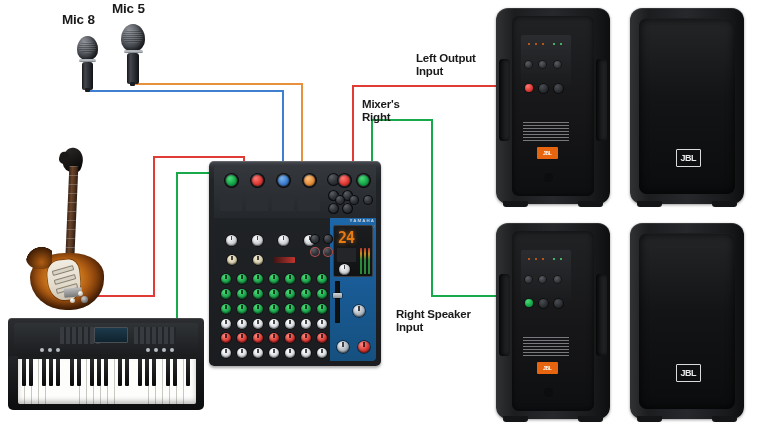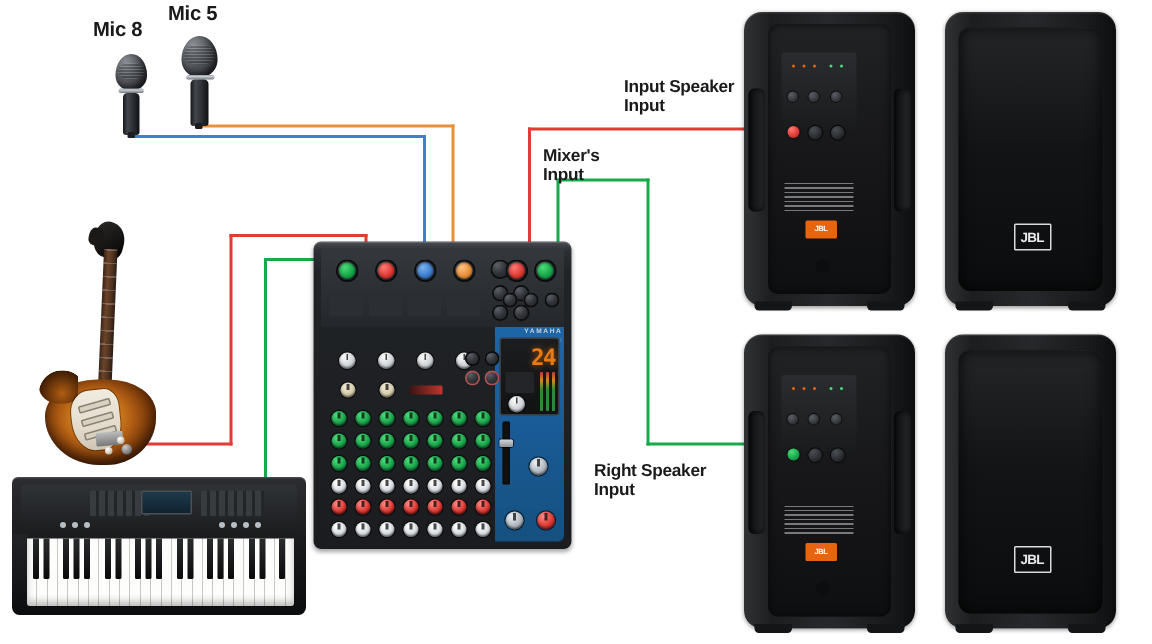--- a/index.html
+++ b/index.html
@@ -187,21 +187,21 @@
   .knob::after{
     content:""; position:absolute; left:50%; top:8%; width:1.2px; height:40%;
     margin-left:-0.6px; background:rgba(0,0,0,.7);
   }
   .mx-display {
     position:absolute; left:124px; top:64px; width:40px; height:52px;
     background: linear-gradient(to bottom,#1c1d1f,#111213);
     border:0.8px solid #3a3d41; border-radius:2px;
   }
   .mx-digit {
-    position:absolute; left:20px; top:3px; font-family:"DejaVu Sans Mono", monospace;
+    position:absolute; left:4px; top:3px; font-family:"DejaVu Sans Mono", monospace;
     font-size:15px; font-weight:bold; color:#e87a12; letter-spacing:-1px;
     text-shadow:0 0 4px rgba(232,122,18,.6);
   }
   .mx-meter { position:absolute; width:2.4px; border-radius:0.5px; }
   .mx-fader-slot {
     position:absolute; background:#101113; border-radius:1px;
     box-shadow: inset 0 0 2px rgba(0,0,0,.8);
   }
   .mx-fader-cap {
     position:absolute; width:9px; height:5px; border-radius:1px;
@@ -312,24 +312,24 @@
   <div class="wire wv" style="left:352px; top:85px; height:95px; background:#e03b35;"></div>
   <div class="wire wh" style="left:352px; top:85px; width:201px; background:#e03b35;"></div>
 
   <div class="wire wv" style="left:371px; top:119px; height:61px; background:#17a94a;"></div>
   <div class="wire wh" style="left:371px; top:119px; width:62px; background:#17a94a;"></div>
   <div class="wire wv" style="left:431px; top:119px; height:178px; background:#17a94a;"></div>
   <div class="wire wh" style="left:431px; top:295px; width:122px; background:#17a94a;"></div>
 
   <div class="lbl" id="lbl-mic2">Mic 8</div>
   <div class="lbl" id="lbl-mic1">Mic 5</div>
-  <div class="lbl" id="lbl-left">Input Speaker
+  <div class="lbl" id="lbl-left">Left Output
 Input</div>
   <div class="lbl" id="lbl-mixout">Mixer's
-Input</div>
+Right</div>
   <div class="lbl" id="lbl-right">Right Speaker
 Input</div>
 
   <div class="mic" id="mic2" style="left:76px; top:36px; width:24px; height:56px;">
     <div class="mic-head" style="width:21px; height:24px; left:1px;"></div>
     <div class="mic-ring" style="left:3px; top:23px; width:17px; height:3px;"></div>
     <div class="mic-body" style="left:6px; top:26px; width:11px; height:28px;"></div>
     <div class="mic-tip" style="left:9px; top:52px; width:5px; height:4px;"></div>
   </div>
 

